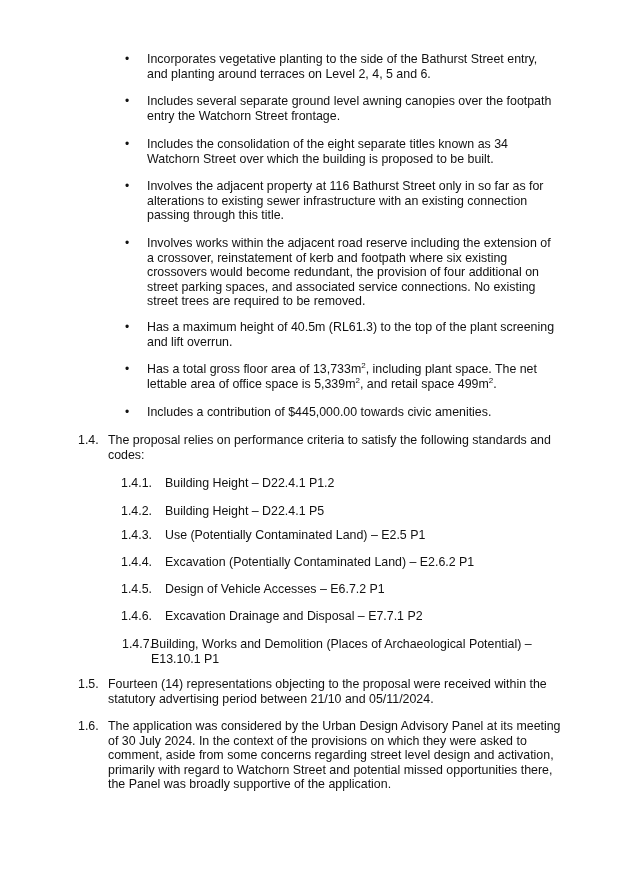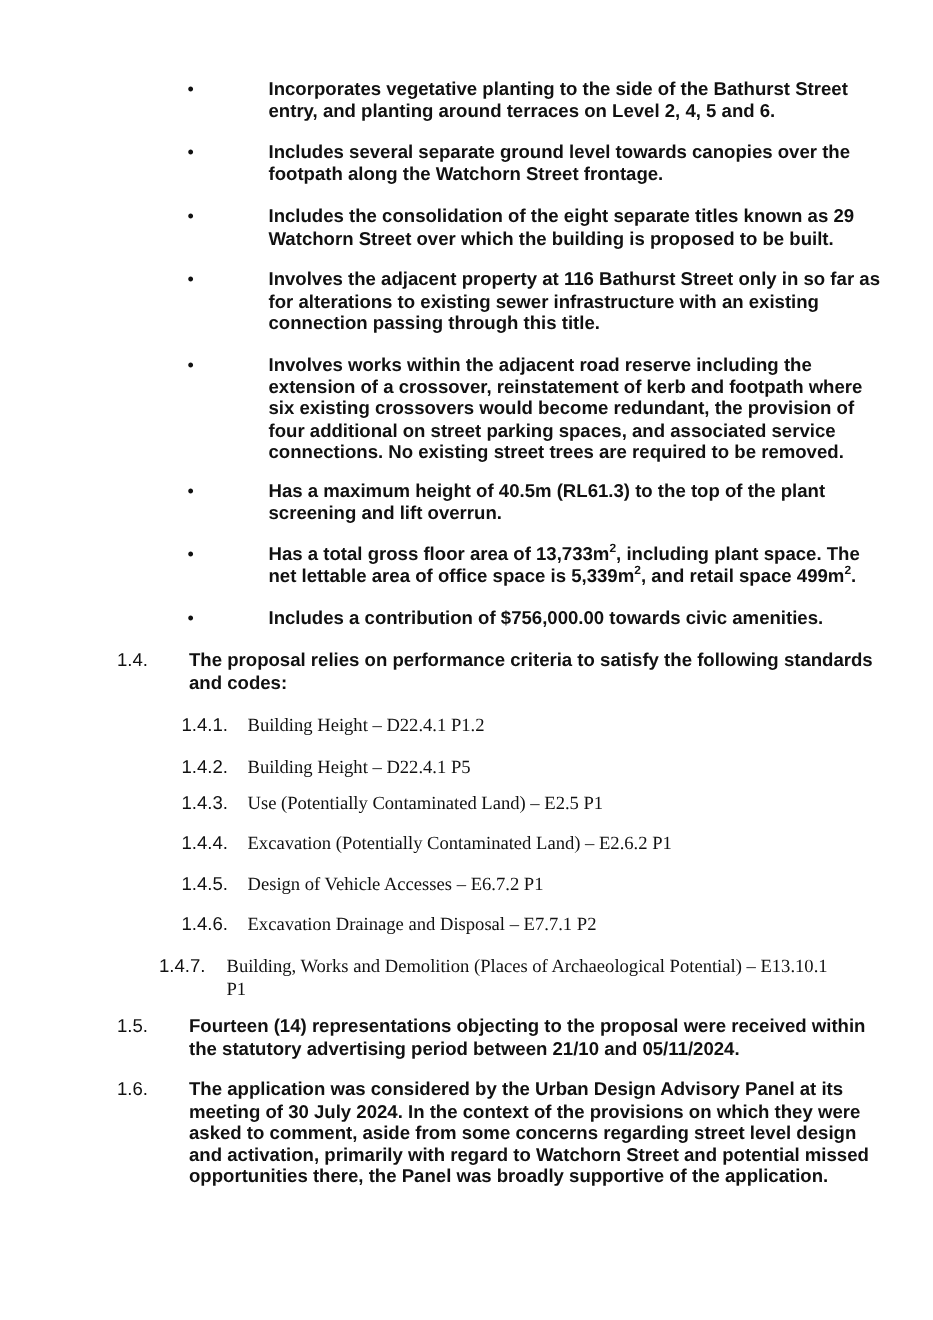--- a/index.html
+++ b/index.html
@@ -4,67 +4,67 @@
 <style>
   html, body { margin: 0; padding: 0; background: #ffffff; }
   body {
     width: 622px; height: 880px; overflow: hidden; position: relative;
     font-family: "Liberation Sans", sans-serif;
     font-size: 12.4px; line-height: 14.6px; color: #111111;
   }
   .page { position: absolute; left: 0; top: 0; width: 622px; height: 880px; }
   .bullet-item { position: absolute; left: 0; width: 622px; }
   .bullet-dot { position: absolute; left: 125px; top: 0; font-size: 12px; }
-  .bullet-text { position: absolute; left: 179px; width: 410px; font-weight: bold; }
+  .bullet-text { position: absolute; left: 147px; width: 410px; }
   .sec { position: absolute; left: 0; width: 622px; }
   .sec-num { position: absolute; left: 78px; }
-  .sec-text { position: absolute; left: 126px; width: 458px; font-weight: bold; }
+  .sec-text { position: absolute; left: 108px; width: 458px; }
   .sub { position: absolute; left: 0; width: 622px; }
   .sub-num { position: absolute; left: 121px; }
-  .sub-text { position: absolute; left: 165px; width: 410px; font-family: Liberation Serif, serif; }
-  .sub.wide .sub-num { left: 106px; text-align: right; }
+  .sub-text { position: absolute; left: 165px; width: 410px; }
+  .sub.wide .sub-num { left: 122px; text-align: right; }
   .sub.wide .sub-text { left: 151px; }
   sup { font-size: 8px; line-height: 0; vertical-align: super; }
 </style>
 </head>
 <body>
 
 <div class="page">
 
   <div class="bullet-item" style="top:52px">
     <span class="bullet-dot">•</span>
     <span class="bullet-text">Incorporates vegetative planting to the side of the Bathurst Street entry, and planting around terraces on Level 2, 4, 5 and 6.</span>
   </div>
   <div class="bullet-item" style="top:94px">
     <span class="bullet-dot">•</span>
-    <span class="bullet-text">Includes several separate ground level towards canopies over the footpath along the Watchorn Street frontage.</span>
+    <span class="bullet-text">Includes several separate ground level awning canopies over the footpath entry the Watchorn Street frontage.</span>
   </div>
   <div class="bullet-item" style="top:137px">
     <span class="bullet-dot">•</span>
-    <span class="bullet-text">Includes the consolidation of the eight separate titles known as 29 Watchorn Street over which the building is proposed to be built.</span>
+    <span class="bullet-text">Includes the consolidation of the eight separate titles known as 34 Watchorn Street over which the building is proposed to be built.</span>
   </div>
   <div class="bullet-item" style="top:179px">
     <span class="bullet-dot">•</span>
     <span class="bullet-text">Involves the adjacent property at 116 Bathurst Street only in so far as for alterations to existing sewer infrastructure with an existing connection passing through this title.</span>
   </div>
   <div class="bullet-item" style="top:236px">
     <span class="bullet-dot">•</span>
     <span class="bullet-text">Involves works within the adjacent road reserve including the extension of a crossover, reinstatement of kerb and footpath where six existing crossovers would become redundant, the provision of four additional on street parking spaces, and associated service connections.  No existing street trees are required to be removed.</span>
   </div>
   <div class="bullet-item" style="top:320px">
     <span class="bullet-dot">•</span>
     <span class="bullet-text">Has a maximum height of 40.5m (RL61.3) to the top of the plant screening and lift overrun.</span>
   </div>
   <div class="bullet-item" style="top:362px">
     <span class="bullet-dot">•</span>
     <span class="bullet-text"><span>Has a total gross floor area of 13,733m</span><sup>2</sup><span>, including plant space.  The net lettable area of office space is 5,339m</span><sup>2</sup><span>, and retail space 499m</span><sup>2</sup><span>.</span></span>
   </div>
   <div class="bullet-item" style="top:405px">
     <span class="bullet-dot">•</span>
-    <span class="bullet-text">Includes a contribution of $756,000.00 towards civic amenities.</span>
+    <span class="bullet-text">Includes a contribution of $445,000.00 towards civic amenities.</span>
   </div>
 
   <div class="sec" style="top:433px">
     <span class="sec-num">1.4.</span>
     <span class="sec-text">The proposal relies on performance criteria to satisfy the following standards and codes:</span>
   </div>
 
   <div class="sub" style="top:476px">
     <span class="sub-num">1.4.1.</span>
     <span class="sub-text">Building Height – D22.4.1 P1.2</span>

